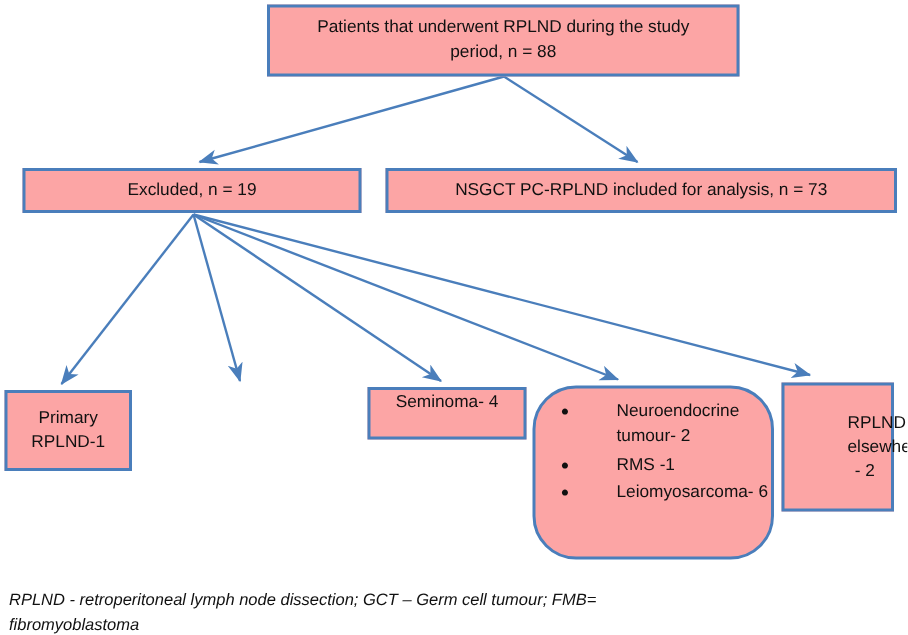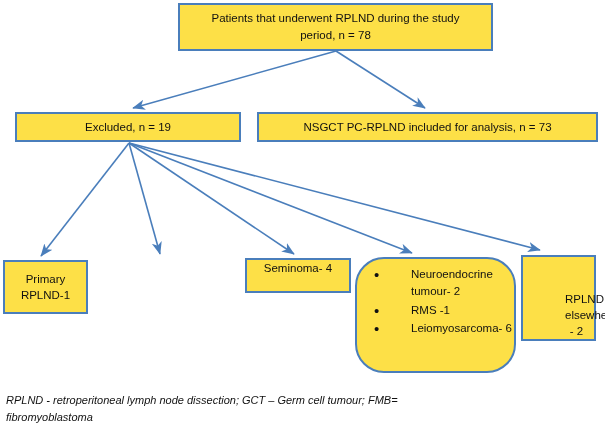--- a/index.html
+++ b/index.html
@@ -23,21 +23,21 @@
     position: absolute;
     left: 0;
     top: 0;
     width: 605px;
     height: 423px;
     pointer-events: none;
   }
   .node {
     position: absolute;
     box-sizing: border-box;
-    background: #fde047;
+    background: #fca5a5;
     border: 2px solid #4a7ebb;
     display: flex;
     flex-direction: column;
     justify-content: flex-start;
     z-index: 2;
   }
   .node-title {
     text-align: center;
     font-size: 11.5px;
     line-height: 1.45;
@@ -70,21 +70,21 @@
     color: #111111;
   }
   
   #node-top       { left: 178px; top: 3px;   width: 315px; height: 48px;  justify-content: center; }
   #node-excluded  { left: 15px;  top: 112px; width: 226px; height: 30px;  justify-content: center; }
   #node-included  { left: 257px; top: 112px; width: 341px; height: 30px;  justify-content: center; }
   #node-primary   { left: 3px;   top: 260px; width: 85px;  height: 54px;  justify-content: center; }
   #node-female    { left: 88px;  top: 258px; width: 146px; height: 76px;  padding-top: 6px; }
   #node-seminoma  { left: 245px; top: 258px; width: 106px; height: 35px;  justify-content: flex-start; }
   #node-other     { left: 355px; top: 257px; width: 161px; height: 116px; padding-top: 7px; border-radius: 29px; }
-  #node-elsewhere { left: 521px; top: 255px; width: 75px;  height: 86px;  justify-content: flex-end; padding-left: 36px; }
+  #node-elsewhere { left: 521px; top: 255px; width: 75px;  height: 86px;  justify-content: center; padding-left: 36px; }
 
   #footnote {
     position: absolute;
     left: 6px;
     top: 392px;
     width: 560px;
     font-size: 11px;
     font-style: italic;
     line-height: 1.55;
     color: #111111;
@@ -107,21 +107,21 @@
 
     <line x1="129" y1="143" x2="41" y2="256" stroke="#4a7ebb" stroke-width="1.6" marker-end="url(#arrowhead)"></line>
     <line x1="129" y1="143" x2="160" y2="254" stroke="#4a7ebb" stroke-width="1.6" marker-end="url(#arrowhead)"></line>
     <line x1="129" y1="143" x2="294" y2="254" stroke="#4a7ebb" stroke-width="1.6" marker-end="url(#arrowhead)"></line>
     <line x1="129" y1="143" x2="412" y2="253" stroke="#4a7ebb" stroke-width="1.6" marker-end="url(#arrowhead)"></line>
     <line x1="129" y1="143" x2="540" y2="250" stroke="#4a7ebb" stroke-width="1.6" marker-end="url(#arrowhead)"></line>
   </svg>
 
   <div class="node" id="node-top">
     <div class="node-title">Patients that underwent RPLND during the study</div>
-    <div class="node-title">period, n = 78</div>
+    <div class="node-title">period, n = 88</div>
   </div>
 
   <div class="node" id="node-excluded">
     <div class="node-title">Excluded, n = 19</div>
   </div>
 
   <div class="node" id="node-included">
     <div class="node-title">NSGCT PC-RPLND included for analysis, n = 73</div>
   </div>
 

